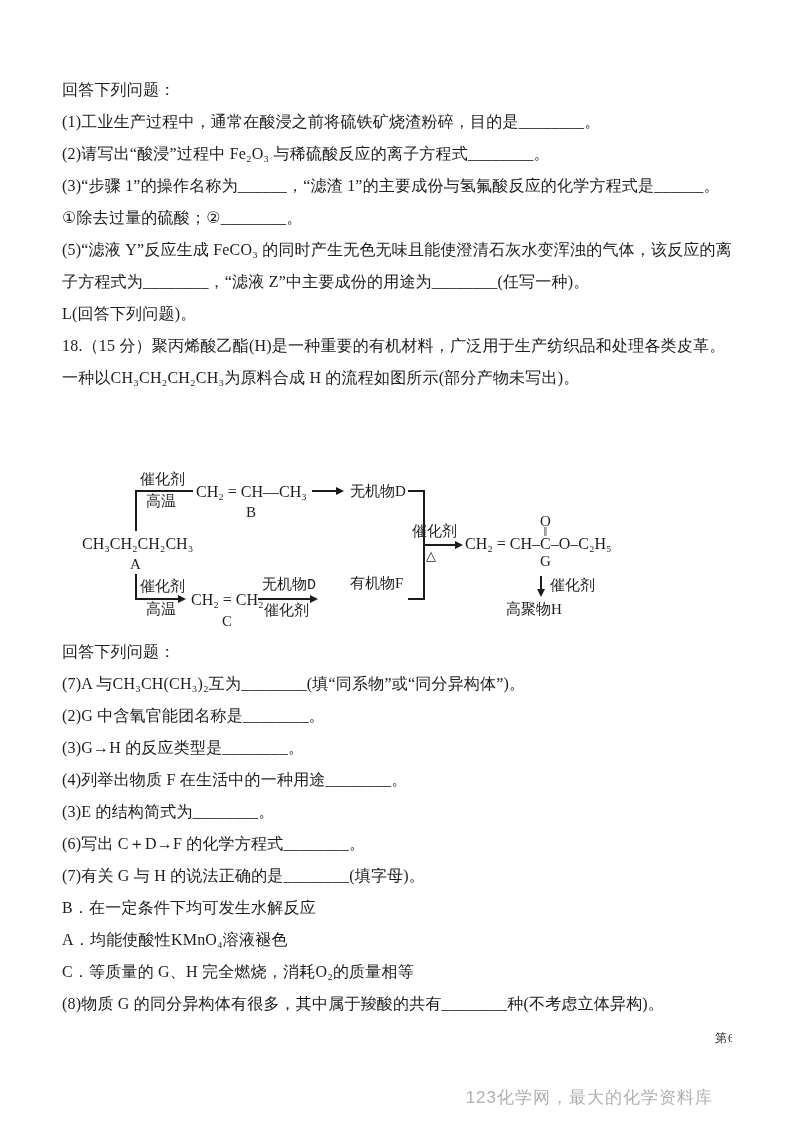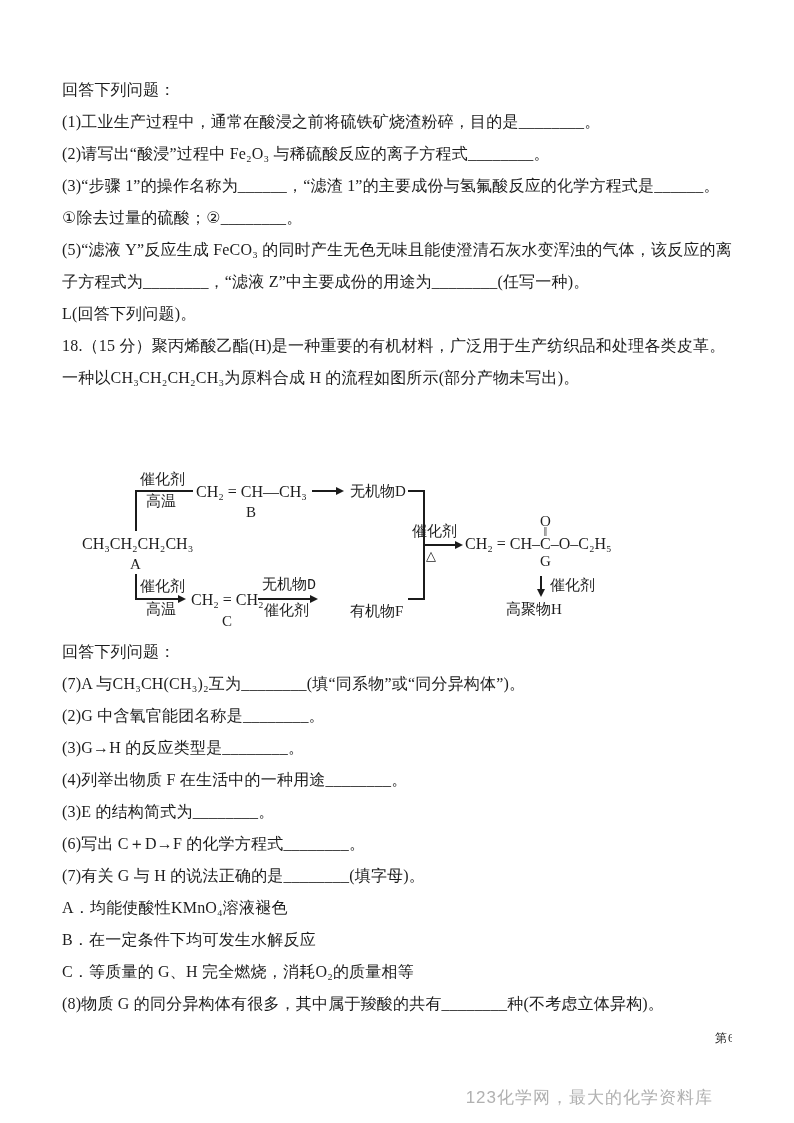--- a/index.html
+++ b/index.html
@@ -69,21 +69,21 @@
     <span class="d-label" style="left:80px;top:121px;">催化剂</span>
     <div class="hl" style="left:75px;top:140px;width:45px;"></div>
     <div class="ah-r" style="left:118px;top:136.5px;"></div>
     <span class="d-label" style="left:86px;top:144px;">高温</span>
     <span class="d-formula" style="left:131px;top:134px;">CH₂ = CH₂</span>
     <span class="d-sub" style="left:162px;top:156px;">C</span>
     <span class="d-label" style="left:202px;top:120px;font-family:Liberation Mono, monospace;">无机物D</span>
     <div class="hl" style="left:198px;top:140px;width:52px;"></div>
     <div class="ah-r" style="left:250px;top:136.5px;"></div>
     <span class="d-label" style="left:204px;top:145px;">催化剂</span>
-    <span class="d-label" style="left:290px;top:146px;">有机物F</span>
+    <span class="d-label" style="left:290px;top:118px;">有机物F</span>
 
     <div class="hl" style="left:348px;top:32px;width:16px;"></div>
     <div class="hl" style="left:348px;top:140px;width:16px;"></div>
     <div class="vl" style="left:363px;top:32px;height:109.5px;"></div>
 
     <span class="d-label" style="left:352px;top:66px;">催化剂</span>
     <div class="hl" style="left:363px;top:86px;width:32px;"></div>
     <div class="ah-r" style="left:395px;top:82.5px;"></div>
     <span class="d-label" style="left:366px;top:91px;font-size:13px;">△</span>
 
@@ -97,22 +97,22 @@
 
   <div class="content content-bottom">
     <div class="tline">回答下列问题：</div>
     <div class="tline">(7)A 与CH₃CH(CH₃)₂互为________(填“同系物”或“同分异构体”)。</div>
     <div class="tline">(2)G 中含氧官能团名称是________。</div>
     <div class="tline">(3)G→H 的反应类型是________。</div>
     <div class="tline">(4)列举出物质 F 在生活中的一种用途________。</div>
     <div class="tline">(3)E 的结构简式为________。</div>
     <div class="tline">(6)写出 C＋D→F 的化学方程式________。</div>
     <div class="tline">(7)有关 G 与 H 的说法正确的是________(填字母)。</div>
+    <div class="tline">B．在一定条件下均可发生水解反应</div>
     <div class="tline">A．均能使酸性KMnO₄溶液褪色</div>
-    <div class="tline">B．在一定条件下均可发生水解反应</div>
     <div class="tline">C．等质量的 G、H 完全燃烧，消耗O₂的质量相等</div>
     <div class="tline">(8)物质 G 的同分异构体有很多，其中属于羧酸的共有________种(不考虑立体异构)。</div>
   </div>
 
   <div class="footer">第6页，共6页</div>
 
   <div class="watermark">123化学网，最大的化学资料库</div>
 </div>
 
 </body></html>

